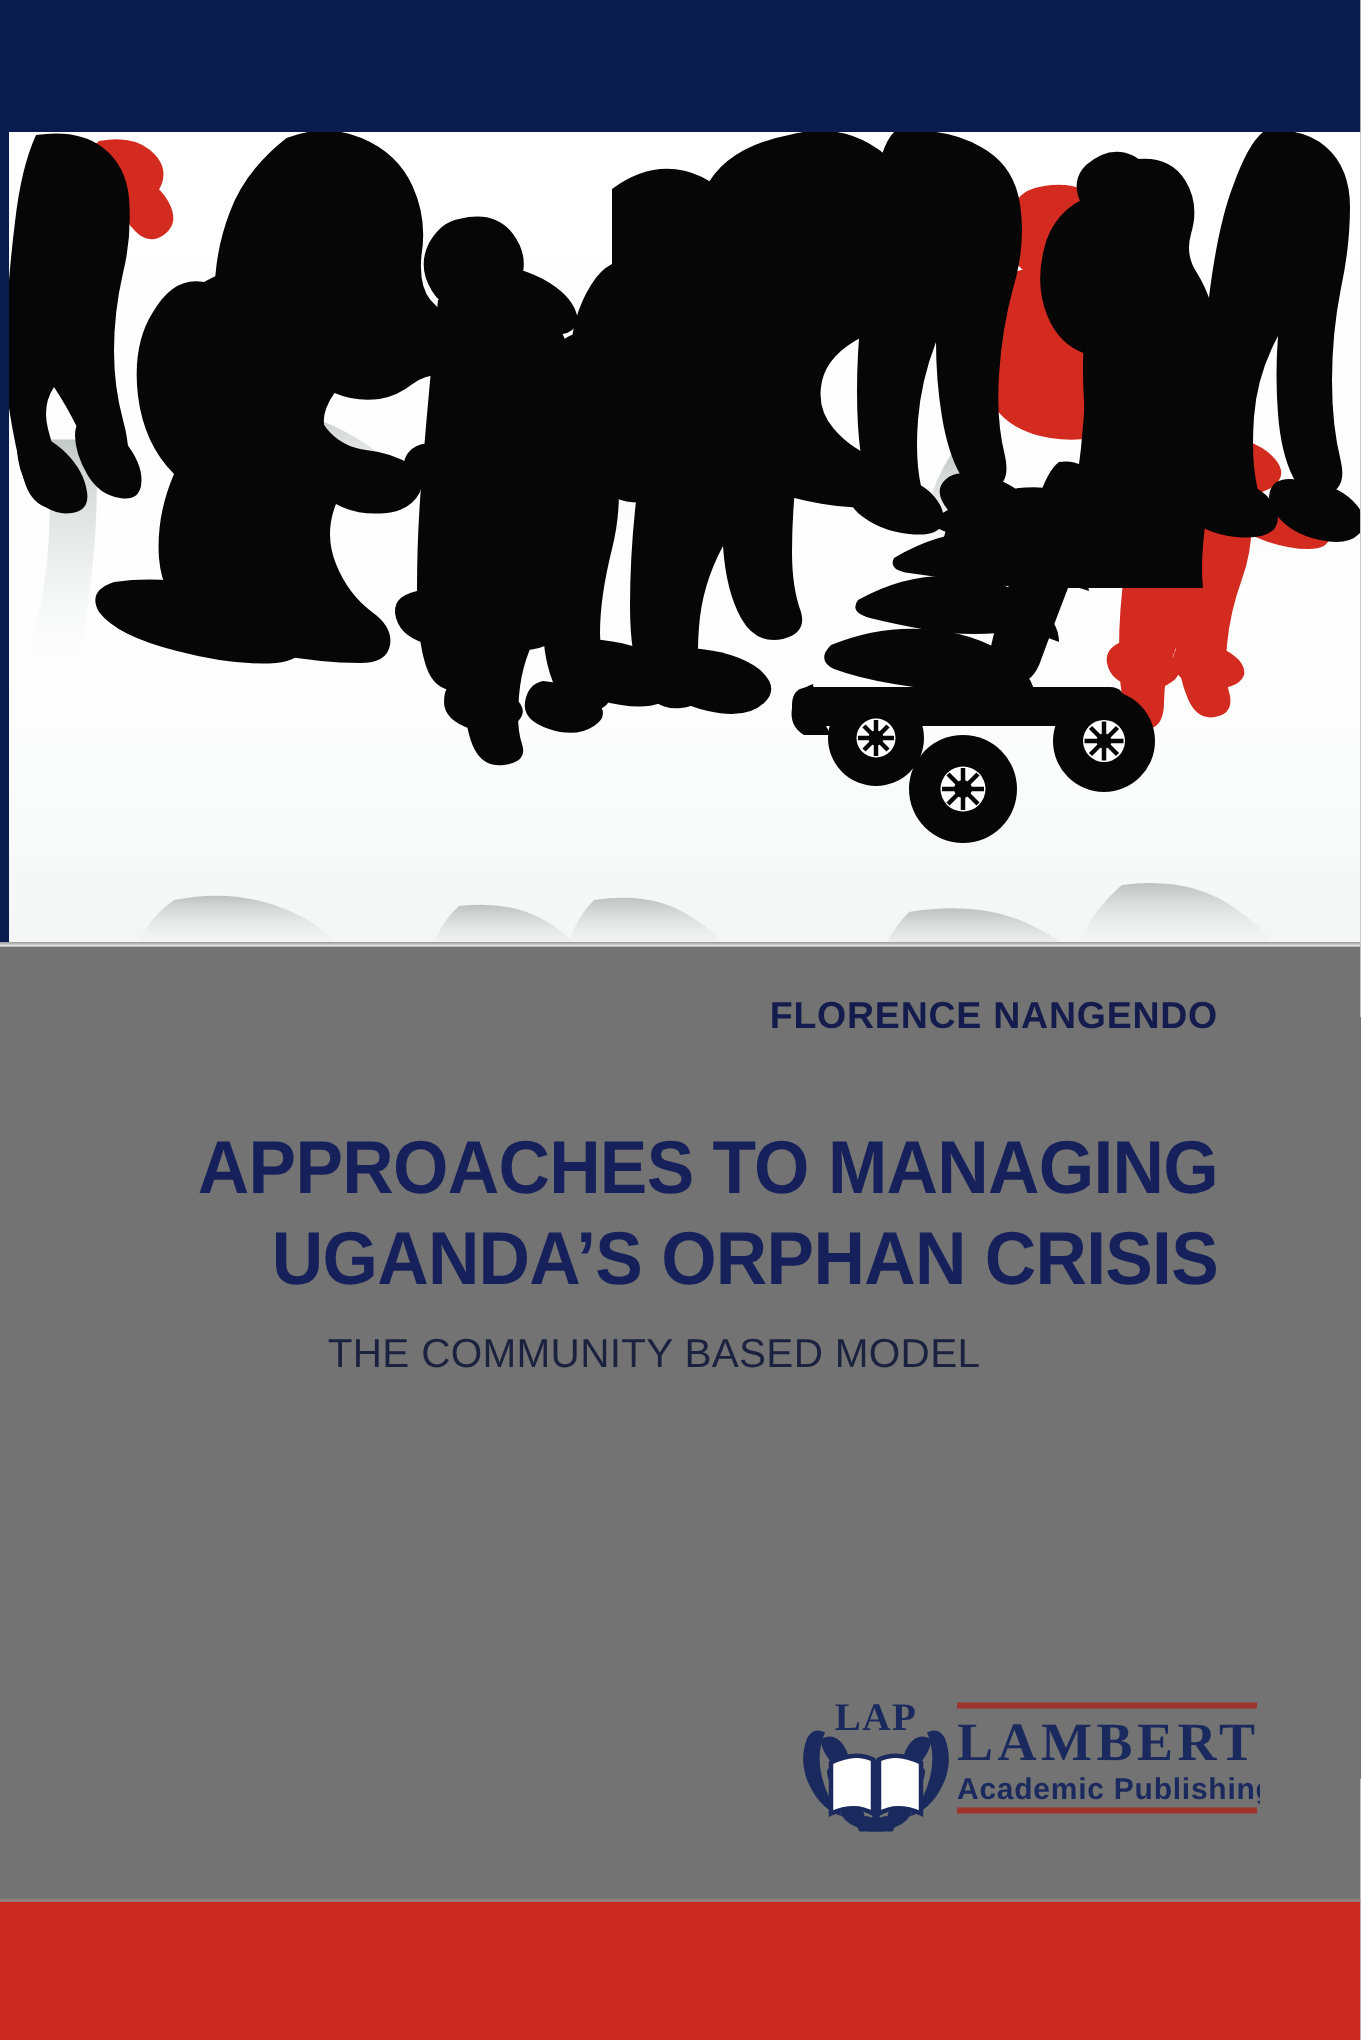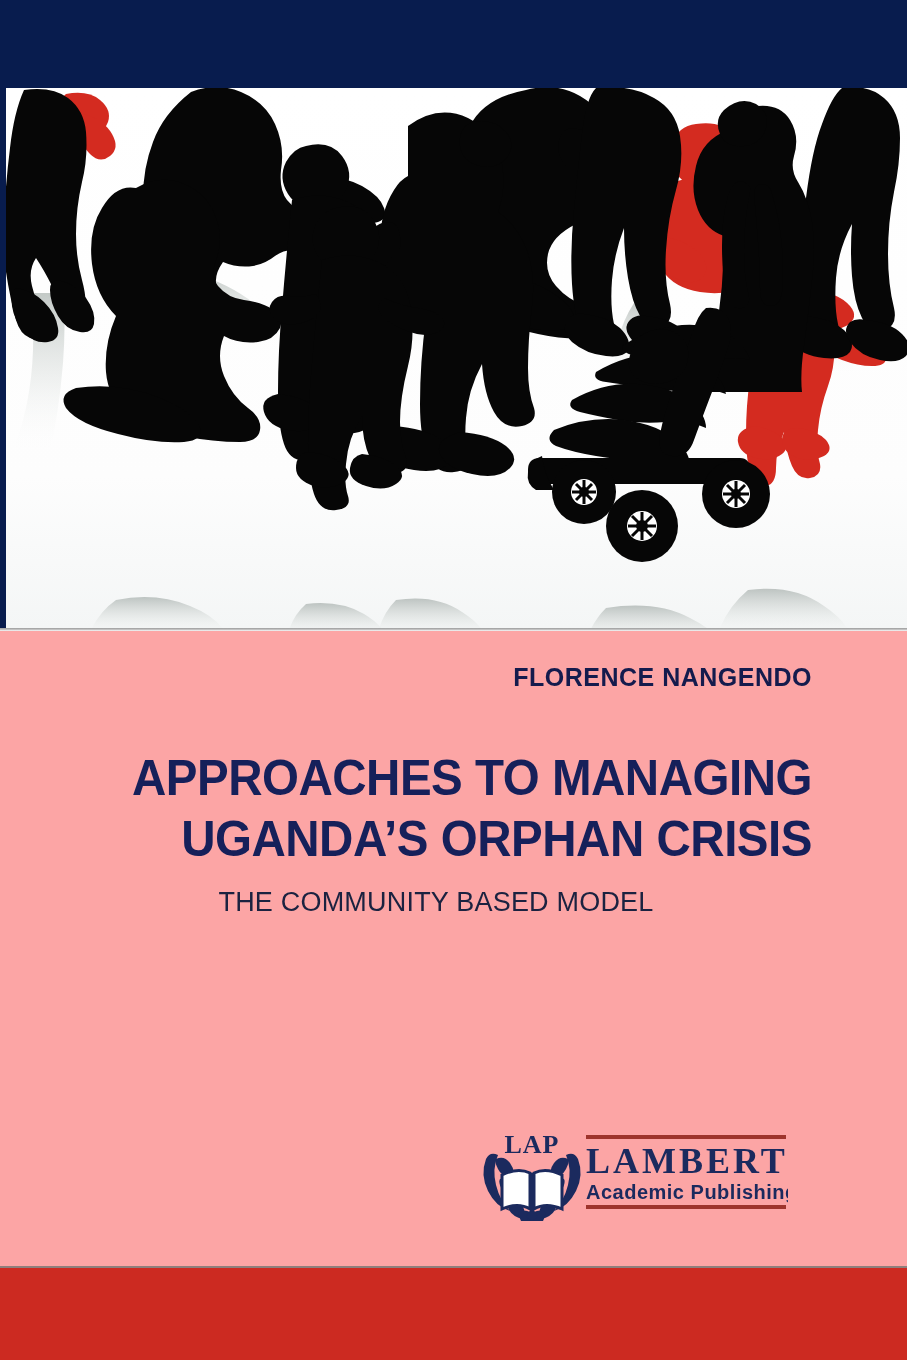--- a/index.html
+++ b/index.html
@@ -7,21 +7,21 @@
     padding: 0;
     background: #ffffff;
   }
   body {
     font-family: "Liberation Sans", sans-serif;
   }
   .cover {
     position: relative;
     width: 907px;
     height: 1360px;
-    background: #fca5a5;
+    background: #737373;
     overflow: hidden;
   }
 
   
   .top-band {
     position: absolute;
     left: 0;
     top: 0;
     width: 907px;
     height: 88px;
@@ -96,21 +96,21 @@
     color: #1B2240;
     letter-spacing: 0.2px;
     line-height: 1.25;
     white-space: nowrap;
     text-align: center;
   }
 
   
   .logo-wrap {
     position: absolute;
-    left: 476px;
+    left: 528px;
     top: 1125px;
     width: 312px;
     height: 96px;
   }
   .logo-svg { display: block; width: 100%; height: 100%; }
 
   
   .bottom-band {
     position: absolute;
     left: 0;

